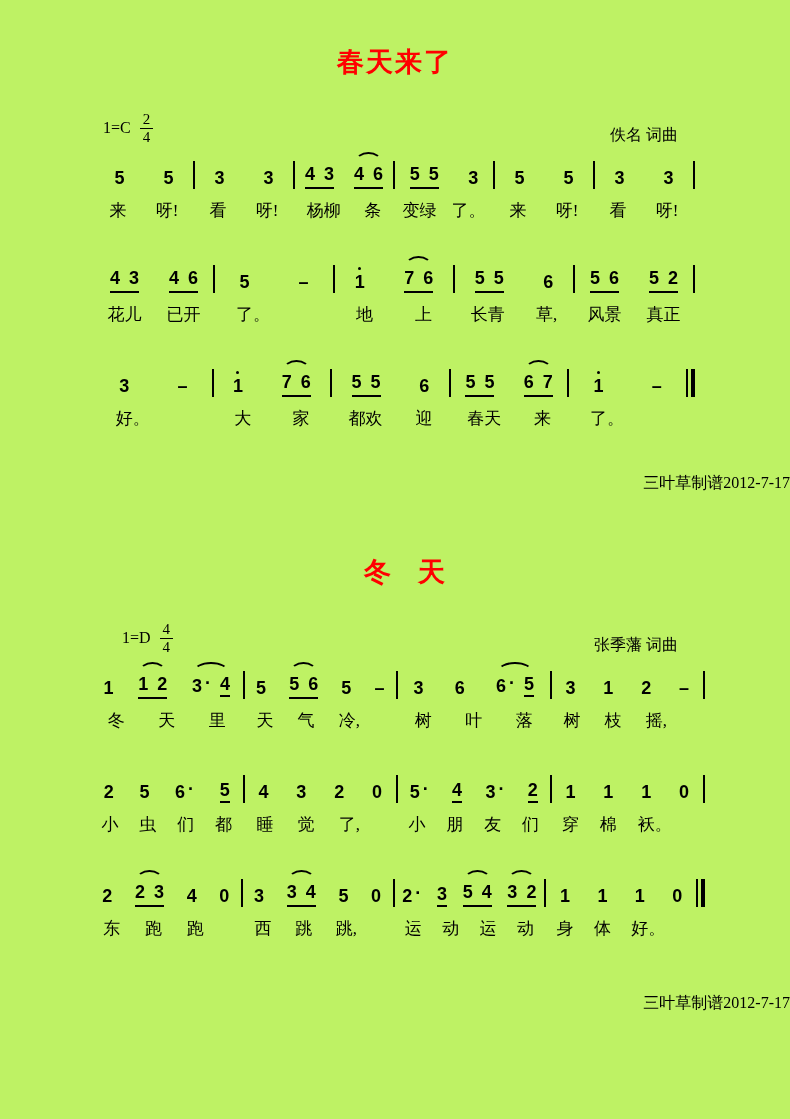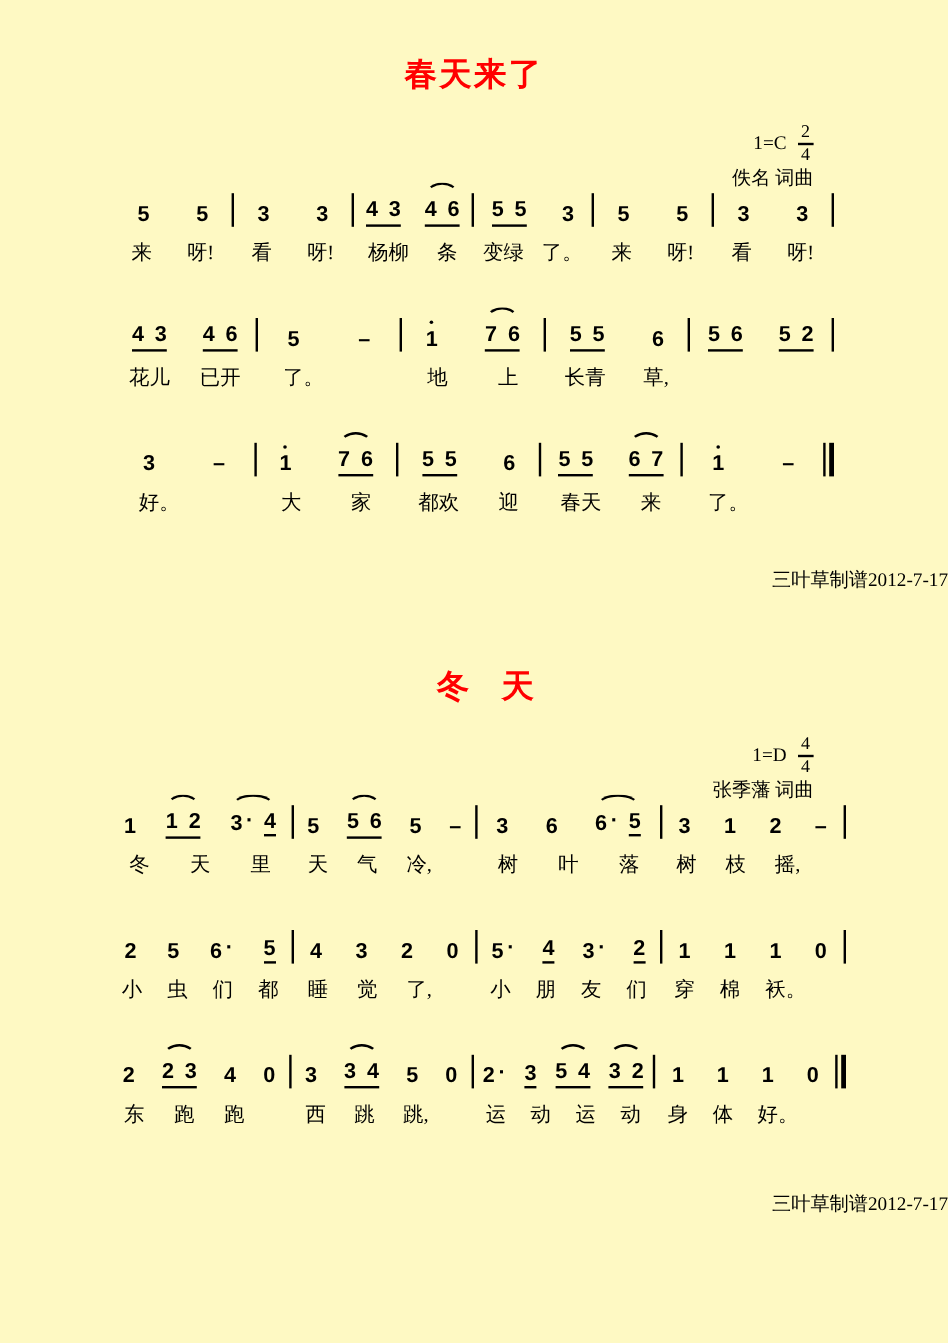--- a/index.html
+++ b/index.html
@@ -1,20 +1,20 @@
 <!DOCTYPE html>
 <html><head>
 <meta charset="utf-8">
 <style>
   html,body{margin:0;padding:0;background:#e8e8e8;}
-  .page{width:790px;height:1119px;background:#fef9c3;margin:0 auto;position:relative;
+  .page{width:790px;height:1119px;background:#bef264;margin:0 auto;position:relative;
         font-family:"Liberation Serif", serif;color:#000;overflow:hidden;box-sizing:border-box;padding-top:44px;}
   .title{margin:0;text-align:center;font-family:"Liberation Sans", sans-serif;
          font-weight:bold;font-size:27px;letter-spacing:2px;color:#ff0000;}
-  .meta{display:flex;justify-content:space-between;align-items:flex-end;margin:22px 112px 2px 103px;height:44px;flex-direction:column;}
+  .meta{display:flex;justify-content:space-between;align-items:flex-end;margin:22px 112px 2px 103px;height:44px;}
   .keysig{display:flex;align-items:center;font-size:16px;}
   .frac{display:inline-flex;flex-direction:column;align-items:center;margin-left:9px;line-height:1;}
   .frac .fn,.frac .fd{font-size:15px;padding:1px 3px;}
   .fracline{width:13px;height:1.5px;background:#000;}
   .credit{font-size:16px;}
   .score{width:600px;margin-left:95px;}
   .song2 .score{width:614px;margin-left:72px;}
   .score-line{display:flex;margin-bottom:21px;}
   .mcol{flex:1;display:flex;flex-direction:column;min-width:0;}
   .mn{height:46px;display:flex;align-items:flex-end;justify-content:space-around;padding-bottom:5px;box-sizing:border-box;}
@@ -348,20 +348,24 @@
                     <div class="dgt">5</div>
                   </div>
                 </div>
                 <div class="tok nt">
                   <div class="dr">
                     <div class="dgt">2</div>
                   </div>
                 </div>
               </div>
             </div>
+            <div class="lm">
+              <span class="syl">风景</span>
+              <span class="syl">真正</span>
+            </div>
           </div>
           <div class="barcol">
             <div class="vbar"></div>
           </div>
         </div>
         <div class="score-line">
           <div class="mcol">
             <div class="mn">
               <div class="tok nt">
                 <div class="dr">

